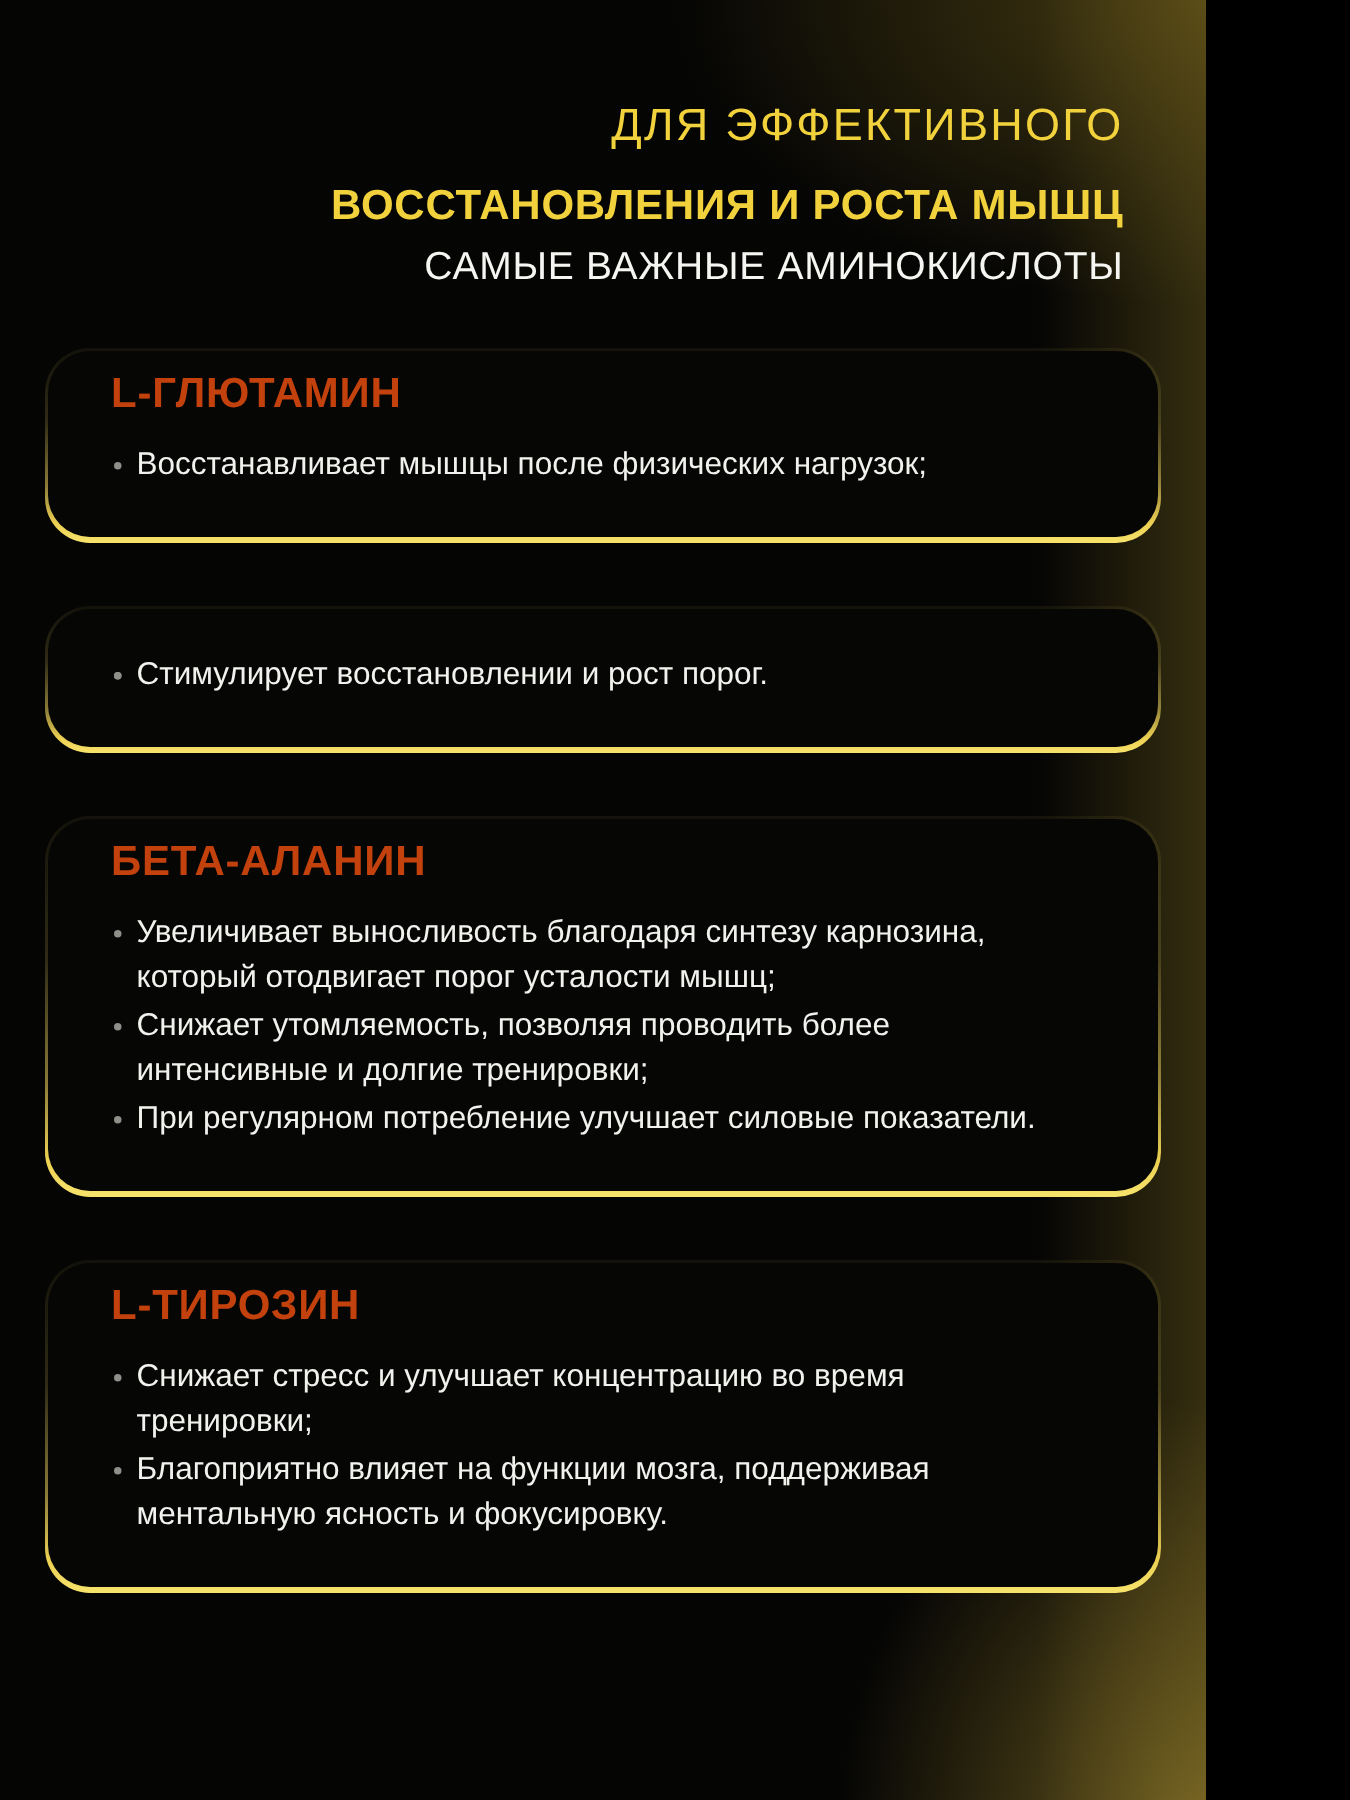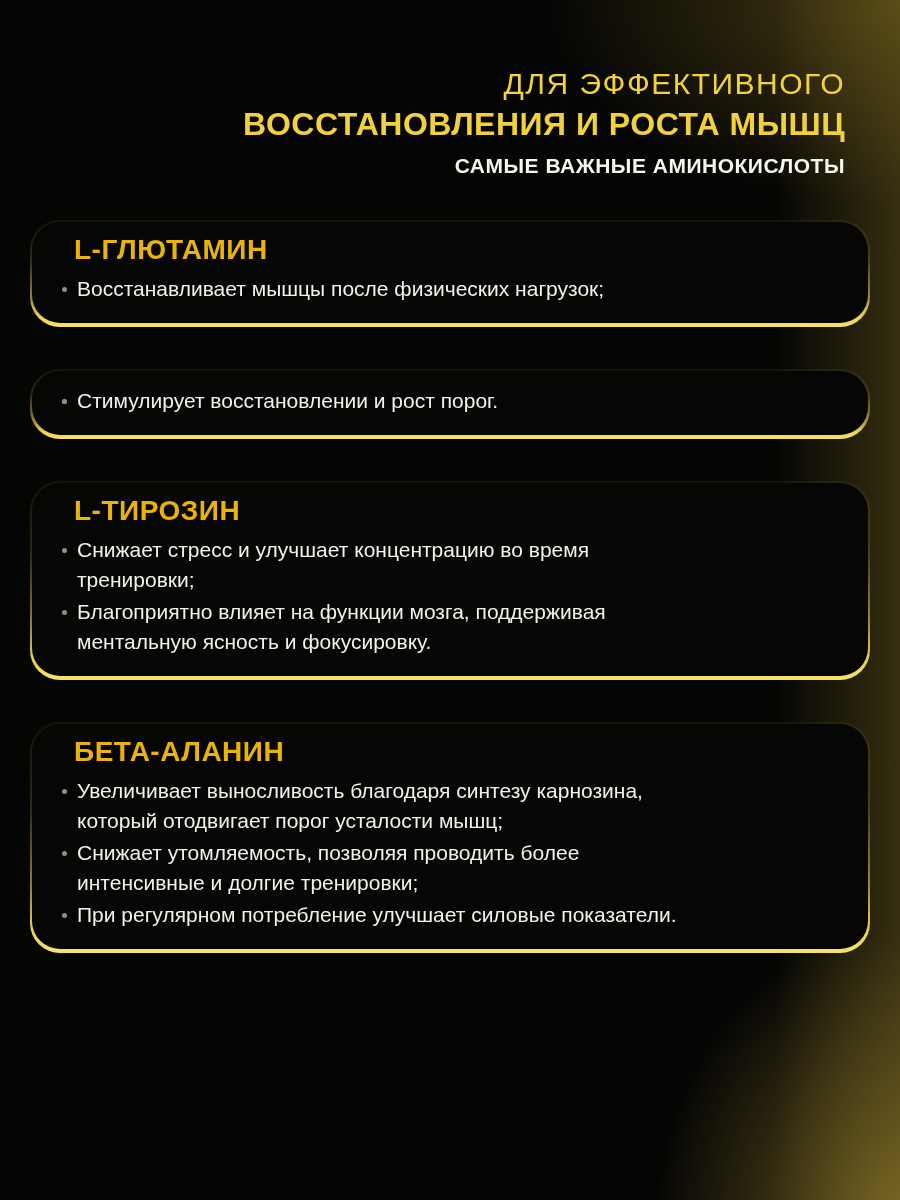--- a/index.html
+++ b/index.html
@@ -1,40 +1,40 @@
 <!DOCTYPE html>
 <html lang="ru"><head>
 <meta charset="utf-8">
 <style>
   html,body { margin:0; padding:0; }
   body { font-family: "Liberation Sans", sans-serif; background:#000; }
 
   .page {
     position:relative;
-    width:900px; height:1200px;
+    width:804px; height:1200px;
     overflow:hidden;
     background-color:#050504;
     background-image:
       radial-gradient(ellipse 520px 300px at 100% 0%,  rgba(122,103,30,0.55), rgba(122,103,30,0) 68%),
       radial-gradient(ellipse 360px 430px at 100% 102%, rgba(158,134,46,0.65), rgba(158,134,46,0) 68%),
       linear-gradient(90deg, rgba(0,0,0,0) 86%, rgba(112,96,30,0.45) 100%);
   }
 
   
   .header { padding:64px 55px 0 0; text-align:right; }
   .header .h-line1 {
     font-size:30px; font-weight:500; line-height:40px;
     letter-spacing:1.5px; color:#F2D23C;
   }
   .header .h-line2 {
-    font-size:32px; font-weight:800; line-height:41px;
-    letter-spacing:0.5px; color:#F2D23C;
+    font-size:28px; font-weight:800; line-height:41px;
+    letter-spacing:0.5px; color:#F2D23C;margin-top:12px;
   }
   .header .h-line3 {
-    font-size:21px; font-weight:700; line-height:41px;
+    font-size:26px; font-weight:400; line-height:41px;
     letter-spacing:0.5px; color:#F5F5F2;
   }
 
   
   .cards { margin-top:34px; }
 
   .card {
     margin:0 30px 42px 30px;
     border-radius:30px;
     padding:2px 2px 4px 2px;
@@ -46,23 +46,23 @@
       #F7E36C 100%);
   }
   .card-inner {
     border-radius:28px;
     background:#060605;
     padding:12px 24px 16px 20px;
   }
   .card-title {
     margin:0 0 8px 22px;
     font-size:28px; font-weight:700; line-height:32px;
-    letter-spacing:0.5px; color:#eab308;
+    letter-spacing:0.5px; color:#c2410c;
   }
-  .bullet-list { list-style:none; margin:3px; padding:0; }
+  .bullet-list { list-style:none; margin:17px; padding:0; }
   .bullet-item {
     position:relative;
     padding-left:22px;
     margin:0 0 2px 0;
     font-size:21px; line-height:30px;
     color:#F1F1EE;
   }
   .bullet-dot {
     position:absolute; left:7px; top:13px;
     width:5px; height:5px; border-radius:50%;
@@ -104,52 +104,52 @@
           <li class="bullet-item">
             <span class="bullet-dot"></span>
             <span class="bullet-text">Стимулирует восстановлении и рост порог.</span>
           </li>
         </ul>
       </div>
     </section>
 
     <section class="card">
       <div class="card-inner">
-        <h2 class="card-title">L-ТИРОЗИН</h2>
-        <ul class="bullet-list">
-          <li class="bullet-item">
-            <span class="bullet-dot"></span>
-            <span class="bullet-text">Снижает стресс и улучшает концентрацию во время
-тренировки;</span>
-          </li>
-          <li class="bullet-item">
-            <span class="bullet-dot"></span>
-            <span class="bullet-text">Благоприятно влияет на функции мозга, поддерживая
-ментальную ясность и фокусировку.</span>
-          </li>
-        </ul>
-      </div>
-    </section>
-
-    <section class="card">
-      <div class="card-inner">
         <h2 class="card-title">БЕТА-АЛАНИН</h2>
         <ul class="bullet-list">
           <li class="bullet-item">
             <span class="bullet-dot"></span>
             <span class="bullet-text">Увеличивает выносливость благодаря синтезу карнозина,
 который отодвигает порог усталости мышц;</span>
           </li>
           <li class="bullet-item">
             <span class="bullet-dot"></span>
             <span class="bullet-text">Снижает утомляемость, позволяя проводить более
 интенсивные и долгие тренировки;</span>
           </li>
           <li class="bullet-item">
             <span class="bullet-dot"></span>
             <span class="bullet-text">При регулярном потребление улучшает силовые показатели.</span>
           </li>
         </ul>
       </div>
     </section>
 
+    <section class="card">
+      <div class="card-inner">
+        <h2 class="card-title">L-ТИРОЗИН</h2>
+        <ul class="bullet-list">
+          <li class="bullet-item">
+            <span class="bullet-dot"></span>
+            <span class="bullet-text">Снижает стресс и улучшает концентрацию во время
+тренировки;</span>
+          </li>
+          <li class="bullet-item">
+            <span class="bullet-dot"></span>
+            <span class="bullet-text">Благоприятно влияет на функции мозга, поддерживая
+ментальную ясность и фокусировку.</span>
+          </li>
+        </ul>
+      </div>
+    </section>
+
   </div>
 </div>
 
 </body></html>

